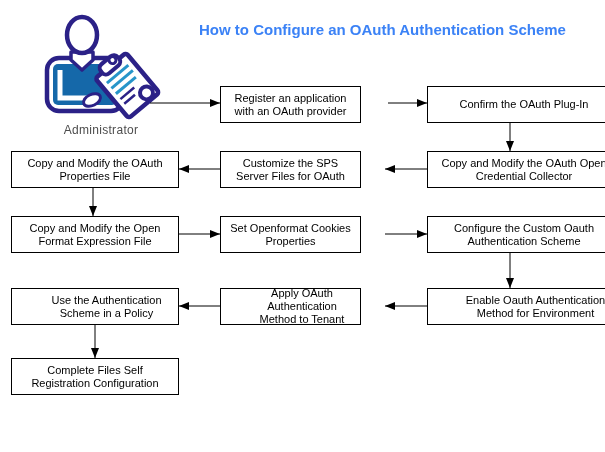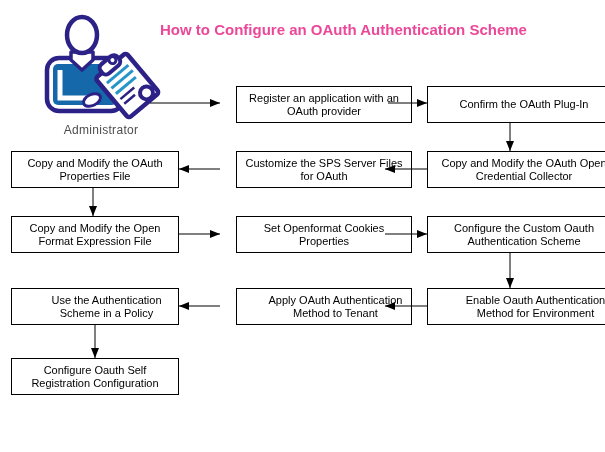--- a/index.html
+++ b/index.html
@@ -2,36 +2,36 @@
 <html><head>
 <meta charset="utf-8">
 <style>
   html,body { margin:0; padding:0; background:#fff; }
   .canvas {
     position:relative; width:605px; height:452px; background:#fff;
     font-family:"Liberation Sans", sans-serif; overflow:hidden;
   }
   .title {
     position:absolute; left:160px; top:21px; width:445px;
-    text-align:left; font-size:15px; font-weight:bold; color:#ec4899;
+    text-align:center; font-size:15px; font-weight:bold; color:#3b82f6;
   }
   .actor { position:absolute; left:42px; top:8px; width:118px; }
   .actor svg { overflow:visible; display:block; }
   .actor-label {
     position:absolute; left:42px; top:123px; width:118px;
     text-align:center; font-size:12px; color:#4d4d4d; letter-spacing:0.3px;
   }
   .node {
     position:absolute; box-sizing:border-box; height:37px;
     border:1px solid #000; background:#fff; color:#000;
     display:flex; align-items:center; justify-content:center;
     text-align:center; font-size:11px; line-height:13px; padding:2px 5px;
   }
   .col-l { left:11px;  width:168px;text-align:center; }
-  .col-m { left:220px; width:176px;margin-left:16px; }
+  .col-m { left:220px; width:141px; }
   .col-r { left:427px; width:194px; }
   .row-1 { top:86px; }
   .row-2 { top:151px; }
   .row-3 { top:216px; }
   .row-4 { top:288px;padding-left:28px; }
   .row-5 { top:358px; }
   .edges { position:absolute; left:0; top:0; width:605px; height:452px; pointer-events:none; }
 </style>
 </head>
 <body>
@@ -78,21 +78,21 @@
   <div class="node col-l row-2">Copy and Modify the OAuth Properties File</div>
 
   <div class="node col-l row-3">Copy and Modify the Open Format Expression File</div>
   <div class="node col-m row-3">Set Openformat Cookies Properties</div>
   <div class="node col-r row-3">Configure the Custom Oauth Authentication Scheme</div>
 
   <div class="node col-r row-4">Enable Oauth Authentication Method for Environment</div>
   <div class="node col-m row-4">Apply OAuth Authentication Method to Tenant</div>
   <div class="node col-l row-4">Use the Authentication Scheme in a Policy</div>
 
-  <div class="node col-l row-5">Configure Oauth Self Registration Configuration</div>
+  <div class="node col-l row-5">Complete Files Self Registration Configuration</div>
 
   <svg class="edges">
     <defs>
       <marker id="arw" markerWidth="10" markerHeight="8" refX="10" refY="4" orient="auto" markerUnits="userSpaceOnUse">
         <polygon points="0,0 10,4 0,8" fill="#000"></polygon>
       </marker>
     </defs>
     <line x1="150" y1="103" x2="220" y2="103" stroke="#000" stroke-width="1" marker-end="url(#arw)"></line>
     <line x1="388" y1="103" x2="427" y2="103" stroke="#000" stroke-width="1" marker-end="url(#arw)"></line>
     <line x1="510" y1="123" x2="510" y2="151" stroke="#000" stroke-width="1" marker-end="url(#arw)"></line>

